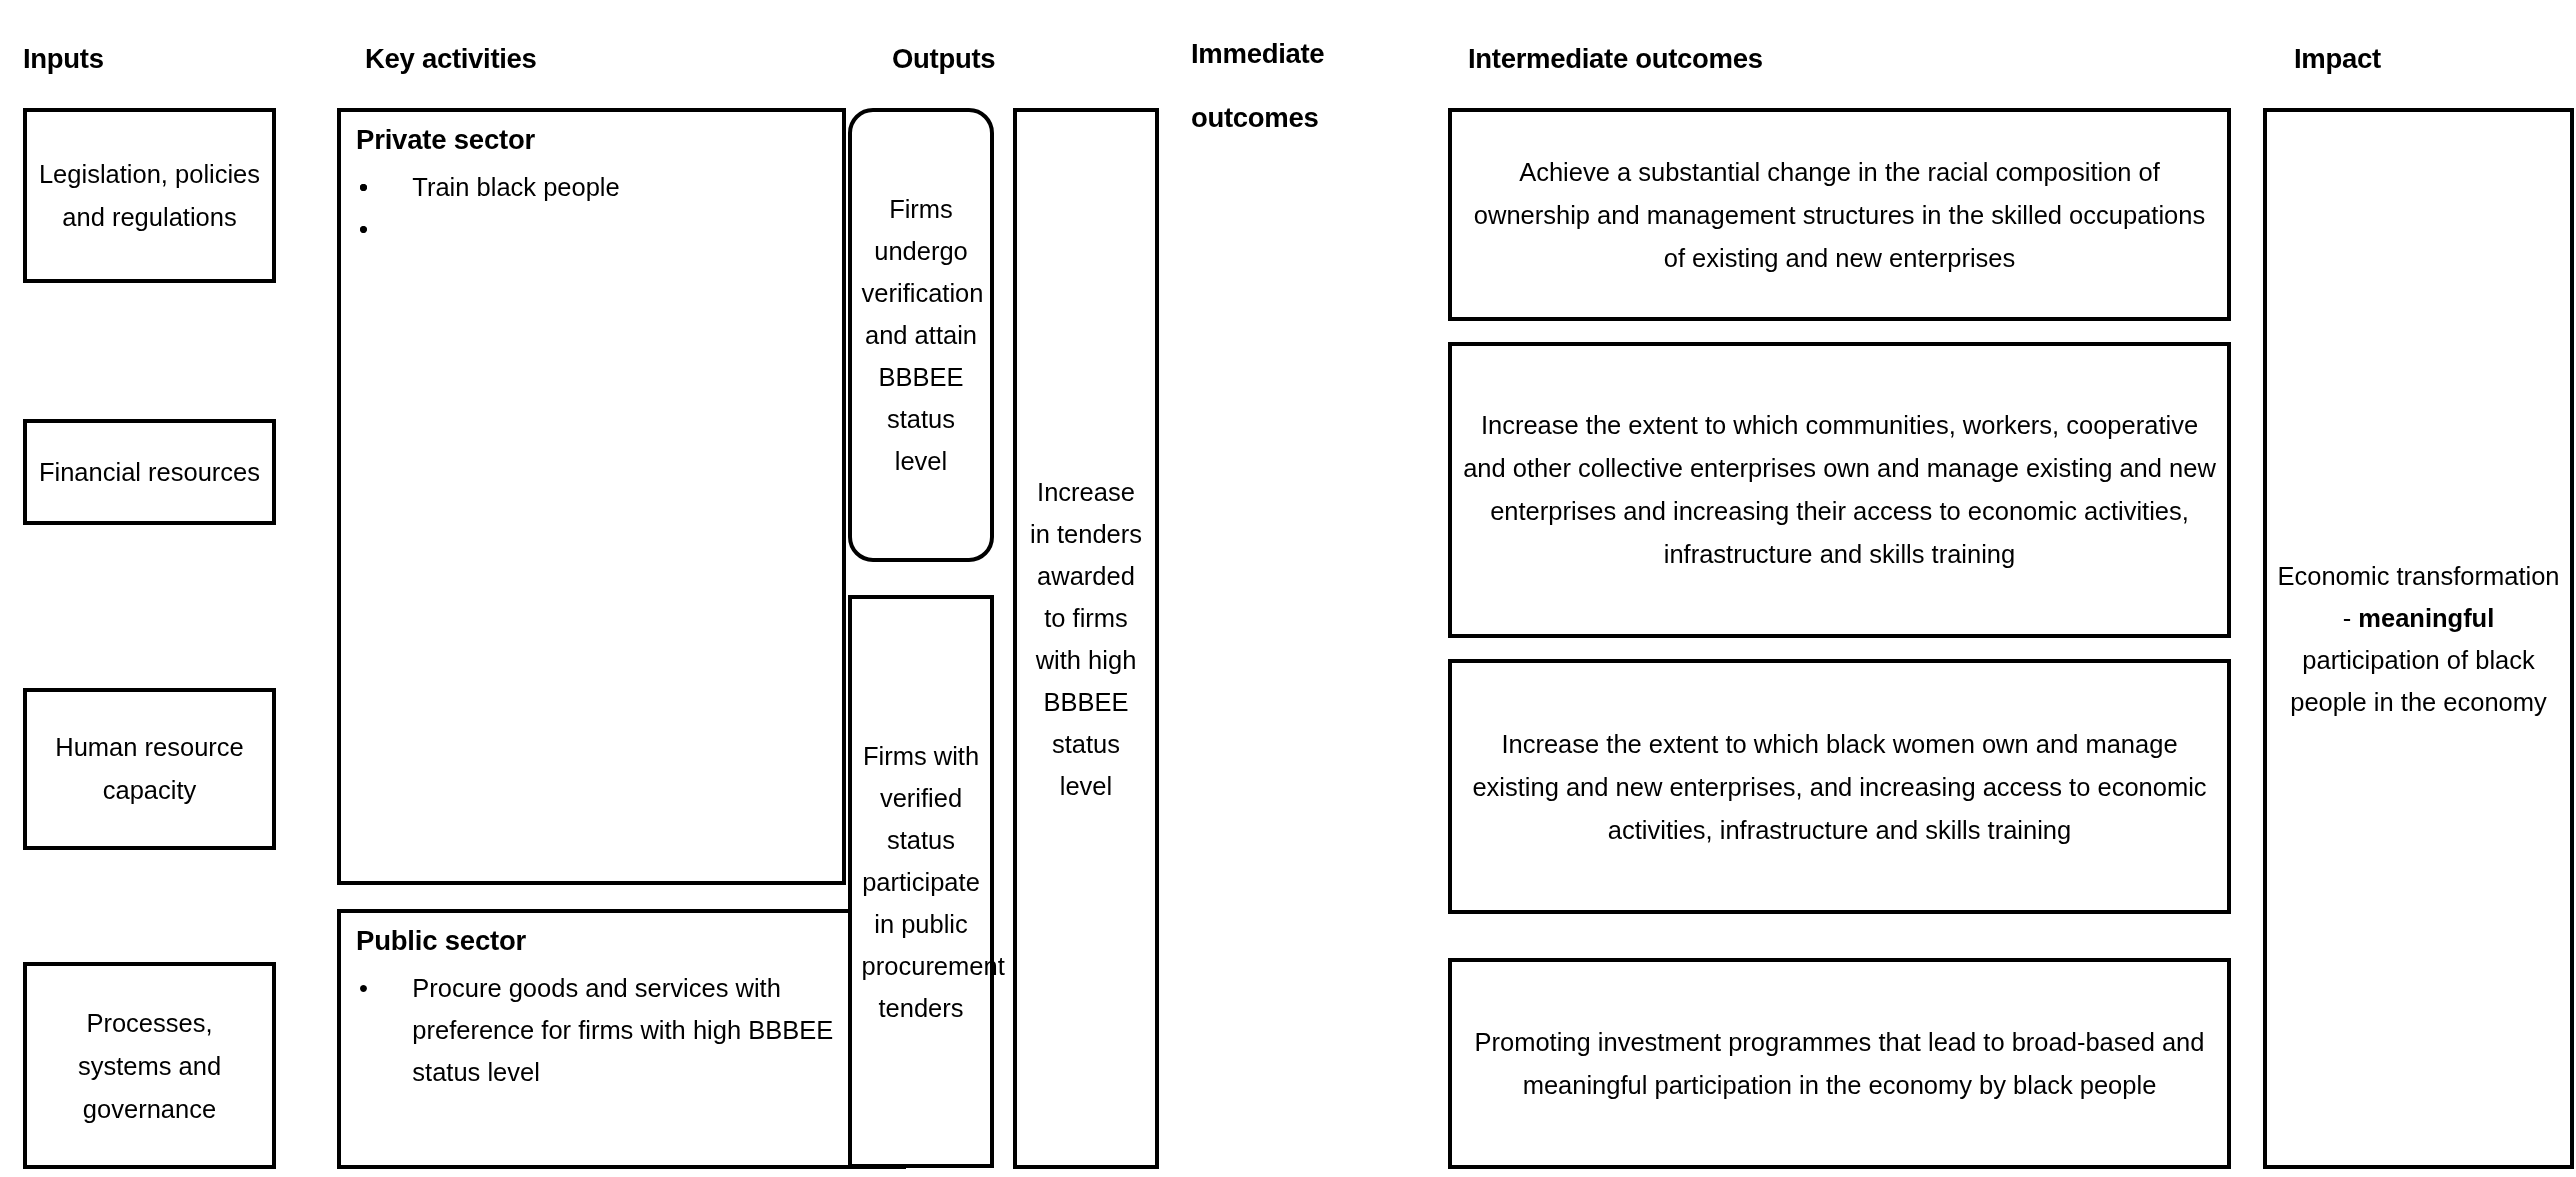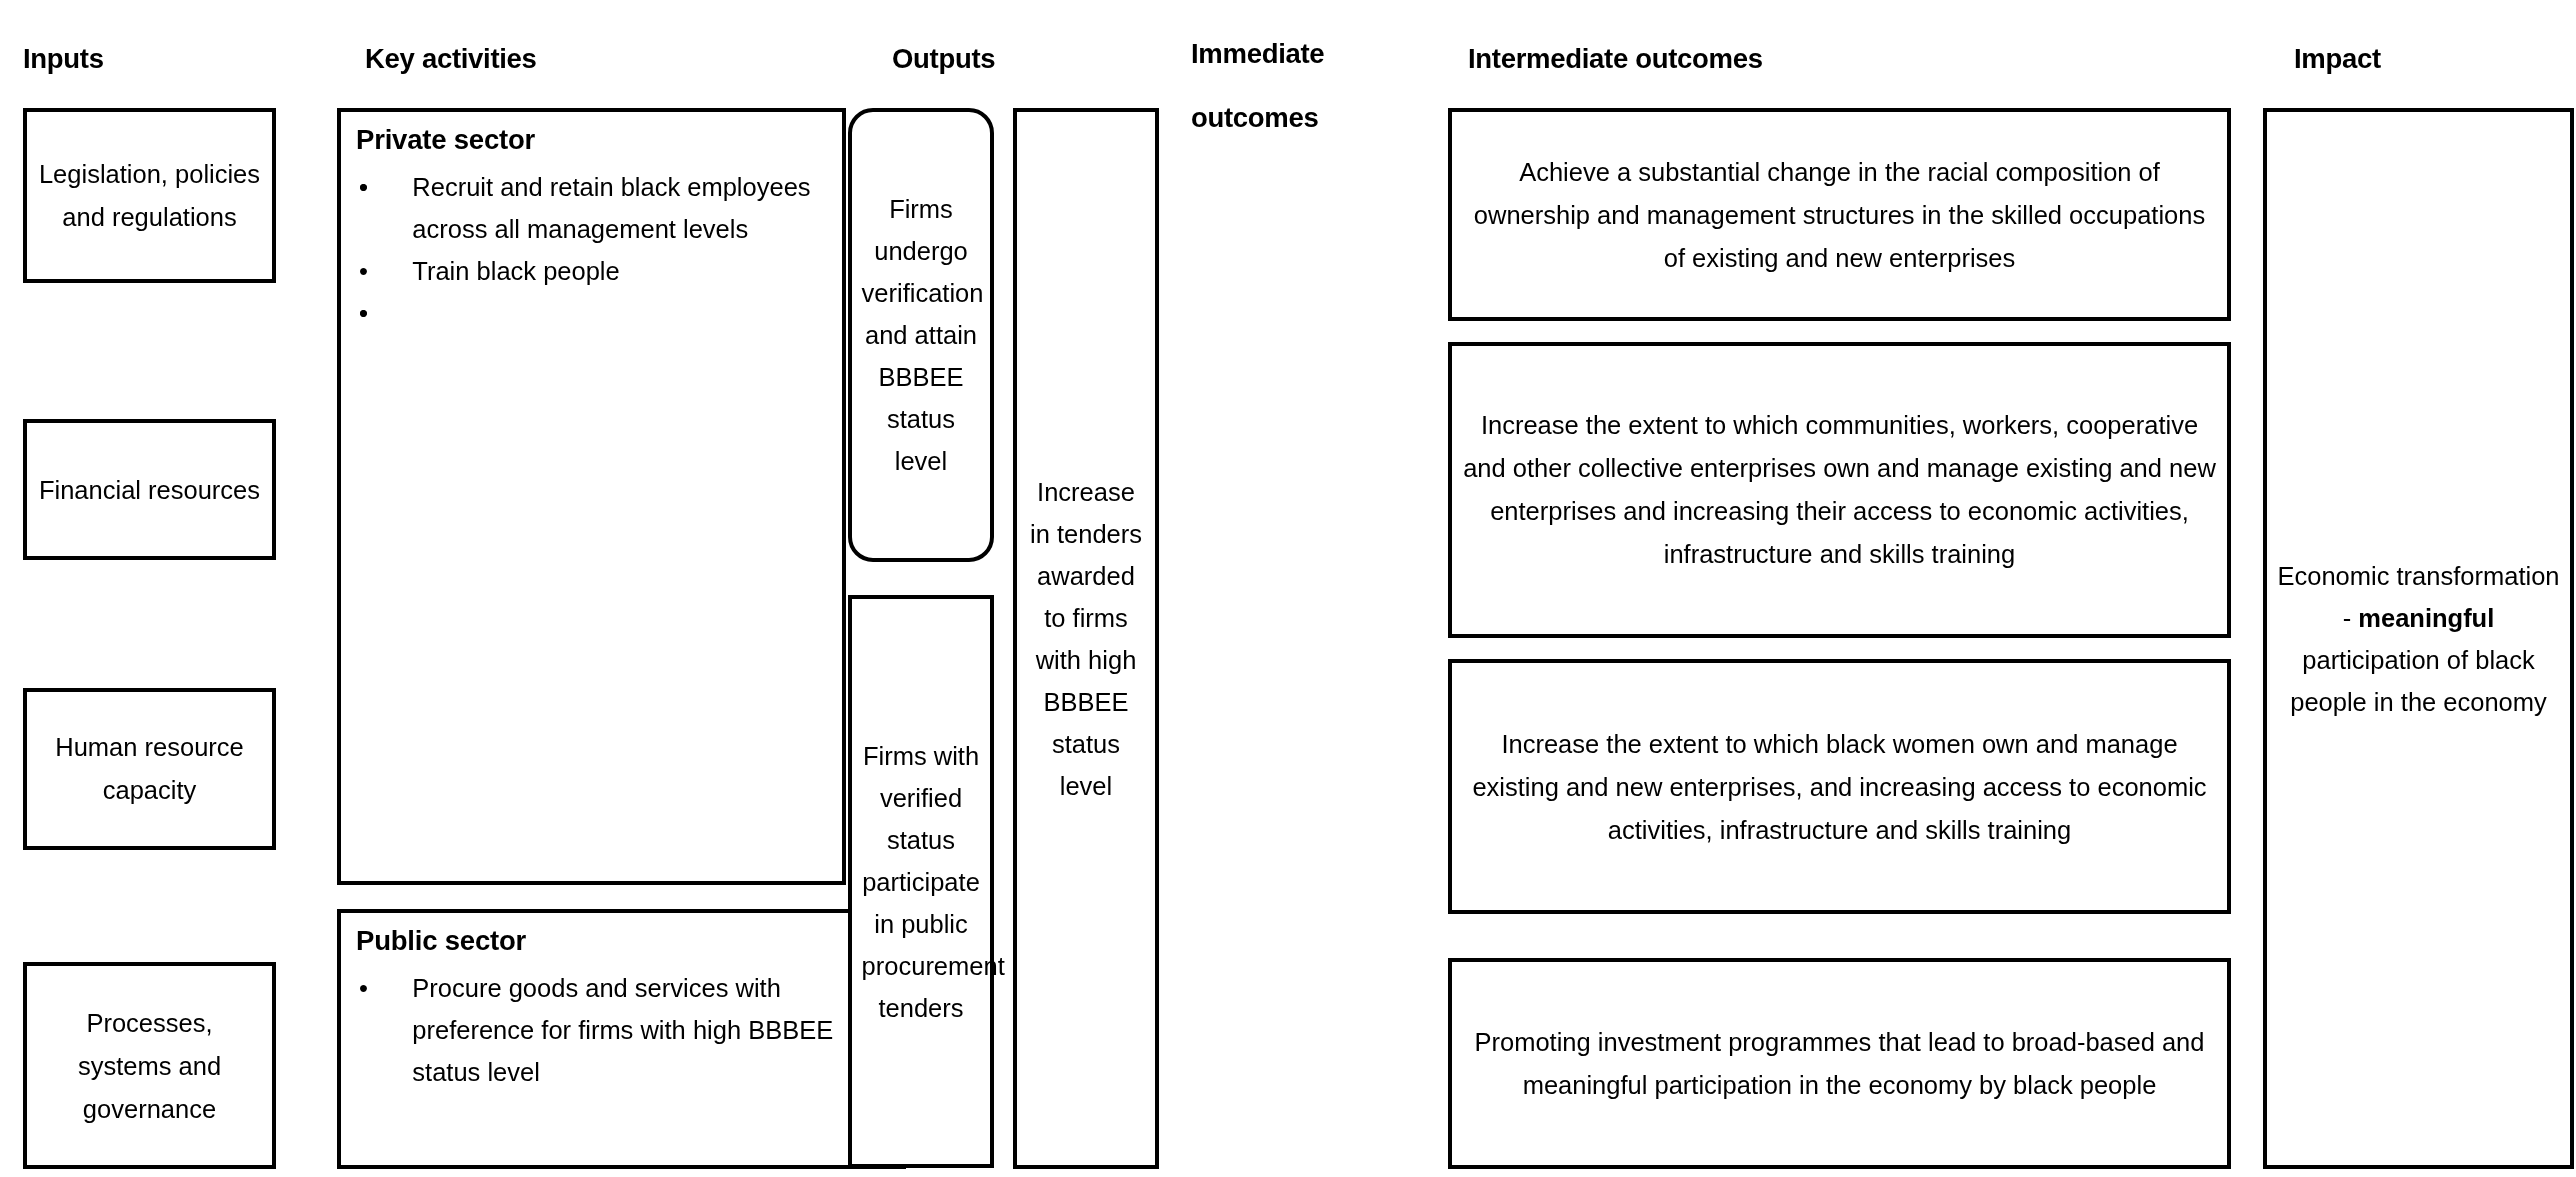--- a/index.html
+++ b/index.html
@@ -35,41 +35,40 @@
 </div>
 
 <div class="col-head" style="left:1468px;top:43px;">Intermediate outcomes</div>
 
 <div class="col-head" style="left:2294px;top:43px;">Impact</div>
 
 <div class="box" style="left:23px;top:108px;width:253px;height:175px;padding-left:31px;">
   <div class="boxtxt">Legislation, policies and regulations</div>
 </div>
 
-<div class="box" style="left:23px;top:419px;width:253px;height:141px;">
+<div class="box" style="left:23px;top:419px;width:253px;height:106px;">
   <div class="boxtxt">Financial resources</div>
 </div>
 
 <div class="box" style="left:23px;top:688px;width:253px;height:162px;">
   <div class="boxtxt">Human resource capacity</div>
 </div>
 
 <div class="box" style="left:23px;top:962px;width:253px;height:207px;">
   <div class="boxtxt">Processes, systems and governance</div>
 </div>
 
 <div class="box" style="left:337px;top:108px;width:509px;height:777px;">
   <div class="sector-head">Private sector</div>
   <ul class="bullets" style="top:54px;">
     <li>
       <span class="bul">•</span>
     </li>
     <li>
       <span class="bul">•</span>
-      <span>Recruit and retain black employees across all management levels</span>
     </li>
     <li>
       <span class="bul">•</span>
       <span>Train black people</span>
     </li>
     <li>
       <span class="bul">•</span>
     </li>
     <li>
       <span class="bul">•</span>

